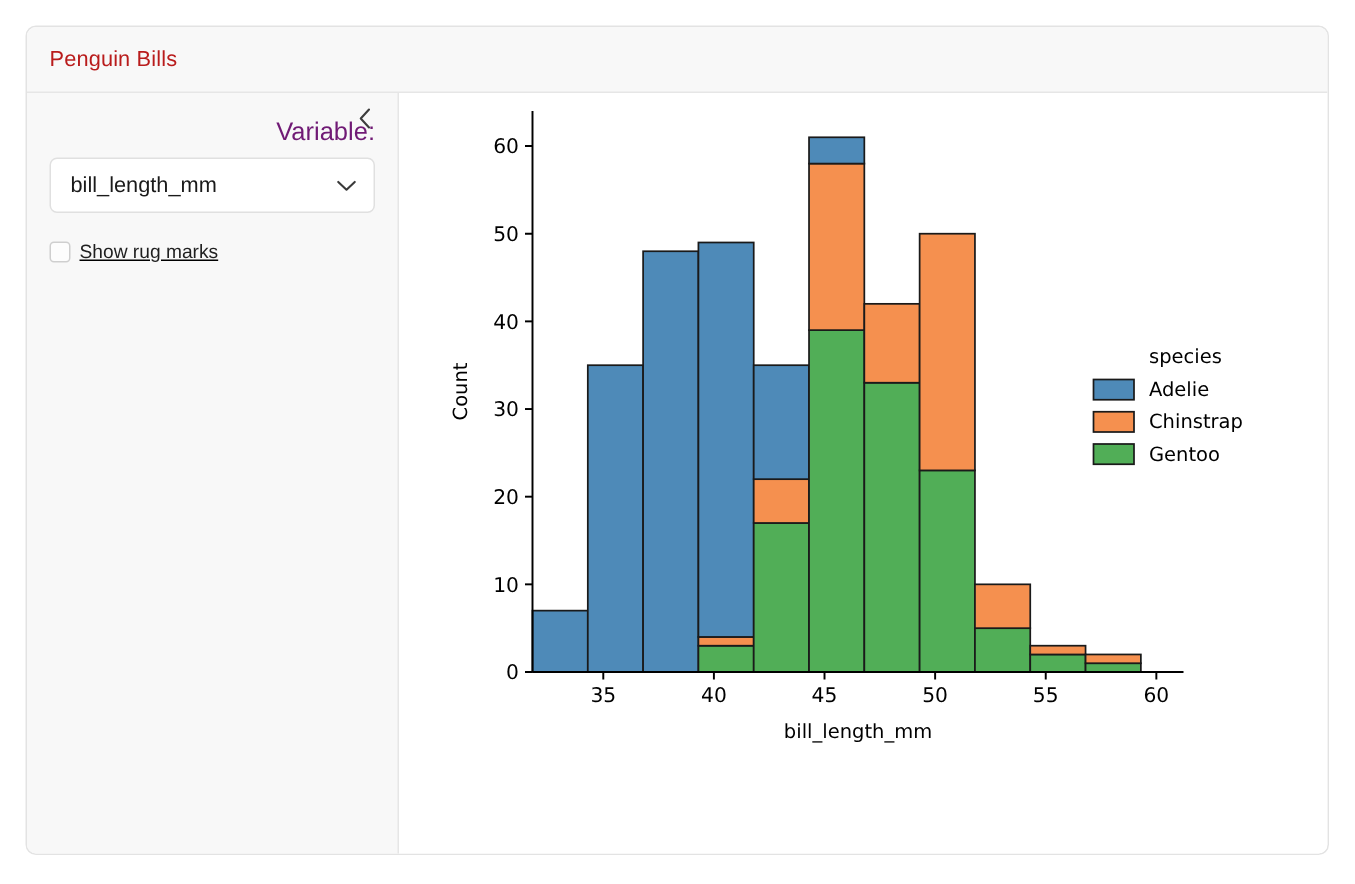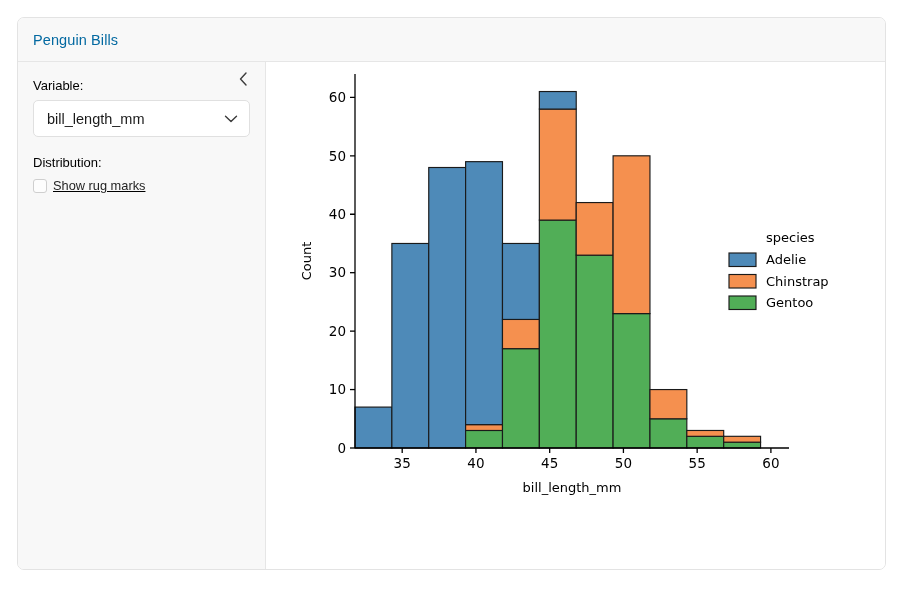--- a/index.html
+++ b/index.html
@@ -21,21 +21,21 @@
   #card-header {
     height: 44px;
     background: #f8f8f8;
     border-bottom: 1px solid #e6e6e6;
     display: flex;
     align-items: center;
     padding-left: 15px;
   }
   #card-title {
     font-size: 14.5px;
-    color: #0369a1;
+    color: #b91c1c;
     letter-spacing: .1px;
   }
   #card-body {
     display: flex;
     height: 508px;
   }
   
   #sidebar {
     width: 249px;
     background: #f8f8f8;
@@ -45,24 +45,25 @@
   }
   #collapse-btn {
     position: absolute;
     right: 11px; top: 8px;
     width: 22px; height: 22px;
     display: flex; align-items: center; justify-content: center;
     cursor: pointer;
     color: #404040;
   }
   .field-label {
-    font-size: 13px;
-    color: #000000;
+    font-size: 17px;
+    color: #701a75;
     margin-bottom: 7px;
     display: block;
+    text-align: right;
   }
   .select-box {
     position: relative;
     height: 37px;
     background: #ffffff;
     border: 1px solid #e0e0e0;
     border-radius: 5px;
     display: flex;
     align-items: center;
     padding: 0 13px;
@@ -138,21 +139,20 @@
       <label class="field-label">Variable:</label>
       <div class="select-box">
         <span class="select-value">bill_length_mm</span>
         <span class="select-chevron">
           <svg width="14" height="9" viewBox="0 0 14 9">
             <polyline points="1.5,1.8 7,7 12.5,1.8" fill="none" stroke="#3a3a3a" stroke-width="1.4" stroke-linecap="round" stroke-linejoin="round"></polyline>
           </svg>
         </span>
       </div>
 
-      <label class="field-label">Distribution:</label>
 
       <div id="checkbox-row">
         <span id="rug-checkbox"></span>
         <span id="rug-label">Show rug marks</span>
       </div>
 
     </div>
 
     <div id="plot-pane">
       <svg id="plot-svg" width="619" height="508" viewBox="0 0 619 508">

